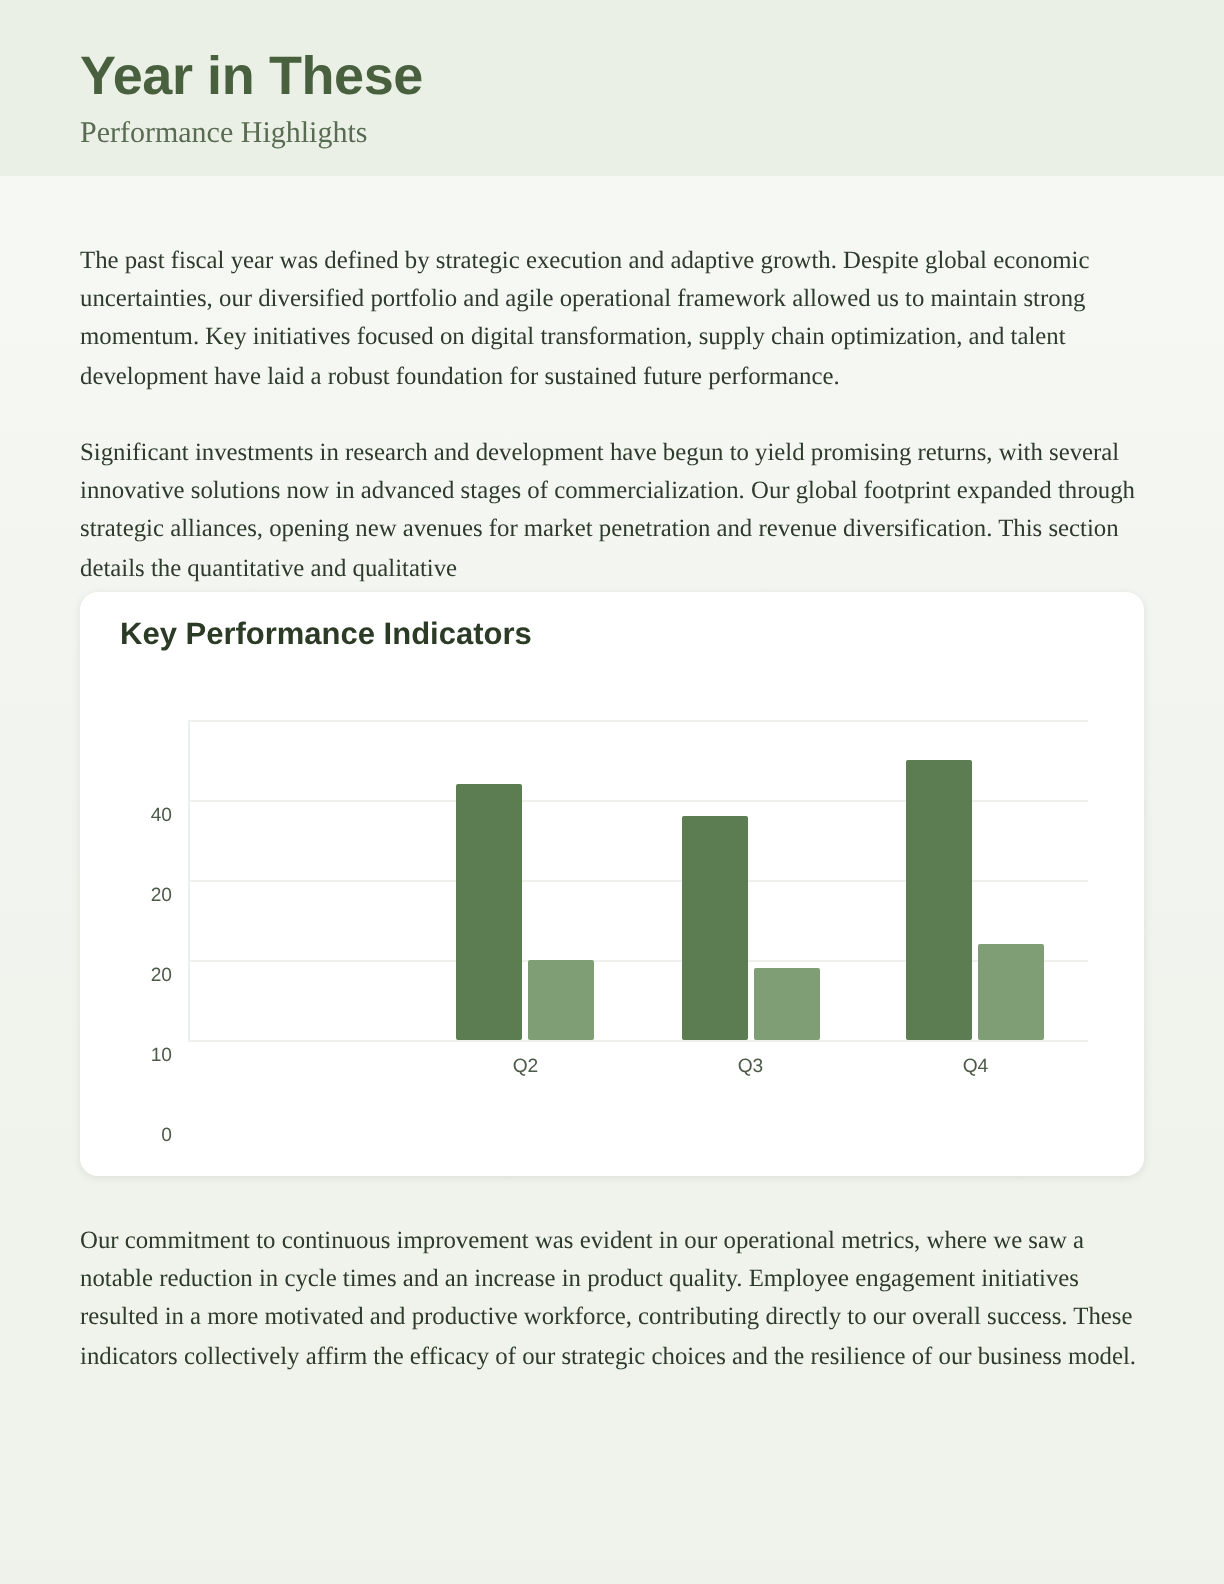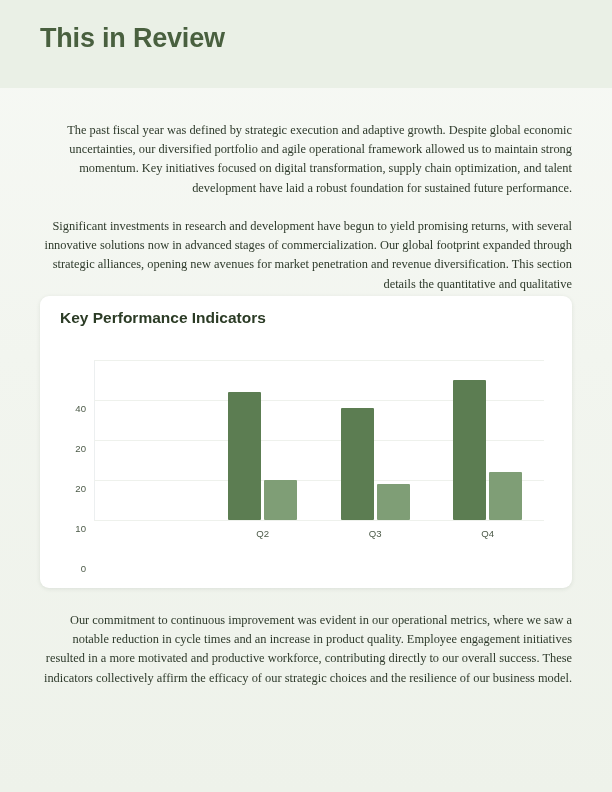--- a/index.html
+++ b/index.html
@@ -59,21 +59,21 @@
 
   
   .body-copy {
     position: absolute;
     left: 40px;
     width: 532px;
     font-family: "Liberation Serif", serif;
     font-size: 12.4px;
     line-height: 19.2px;
     color: #2e3a2b;
-    text-align: right;
+    text-align: left;
   }
   .para-1 { top: 121px; }
   .para-2 { top: 217px; }
   .para-3 { top: 611px; }
 
   
   .chart-card {
     position: absolute;
     left: 40px;
     top: 296px;
@@ -178,21 +178,22 @@
     color: #3f4c3b;
     white-space: nowrap;
   }
 </style>
 </head>
 <body>
 
 <div class="page">
 
   <div class="header-band">
-    <div class="doc-title">This in Review</div>
+    <div class="doc-title">Year in These</div>
+    <div class="doc-subtitle">Performance Highlights</div>
   </div>
 
   <div class="body-copy para-1">The past fiscal year was defined by strategic execution and adaptive growth. Despite global economic uncertainties, our diversified portfolio and agile operational framework allowed us to maintain strong momentum. Key initiatives focused on digital transformation, supply chain optimization, and talent development have laid a robust foundation for sustained future performance.</div>
   <div class="body-copy para-2">Significant investments in research and development have begun to yield promising returns, with several innovative solutions now in advanced stages of commercialization. Our global footprint expanded through strategic alliances, opening new avenues for market penetration and revenue diversification. This section details the quantitative and qualitative</div>
 
   <div class="chart-card">
     <div class="chart-title">Key Performance Indicators</div>
 
     <div class="plot" id="plot">
       <div class="axis-line"></div>

